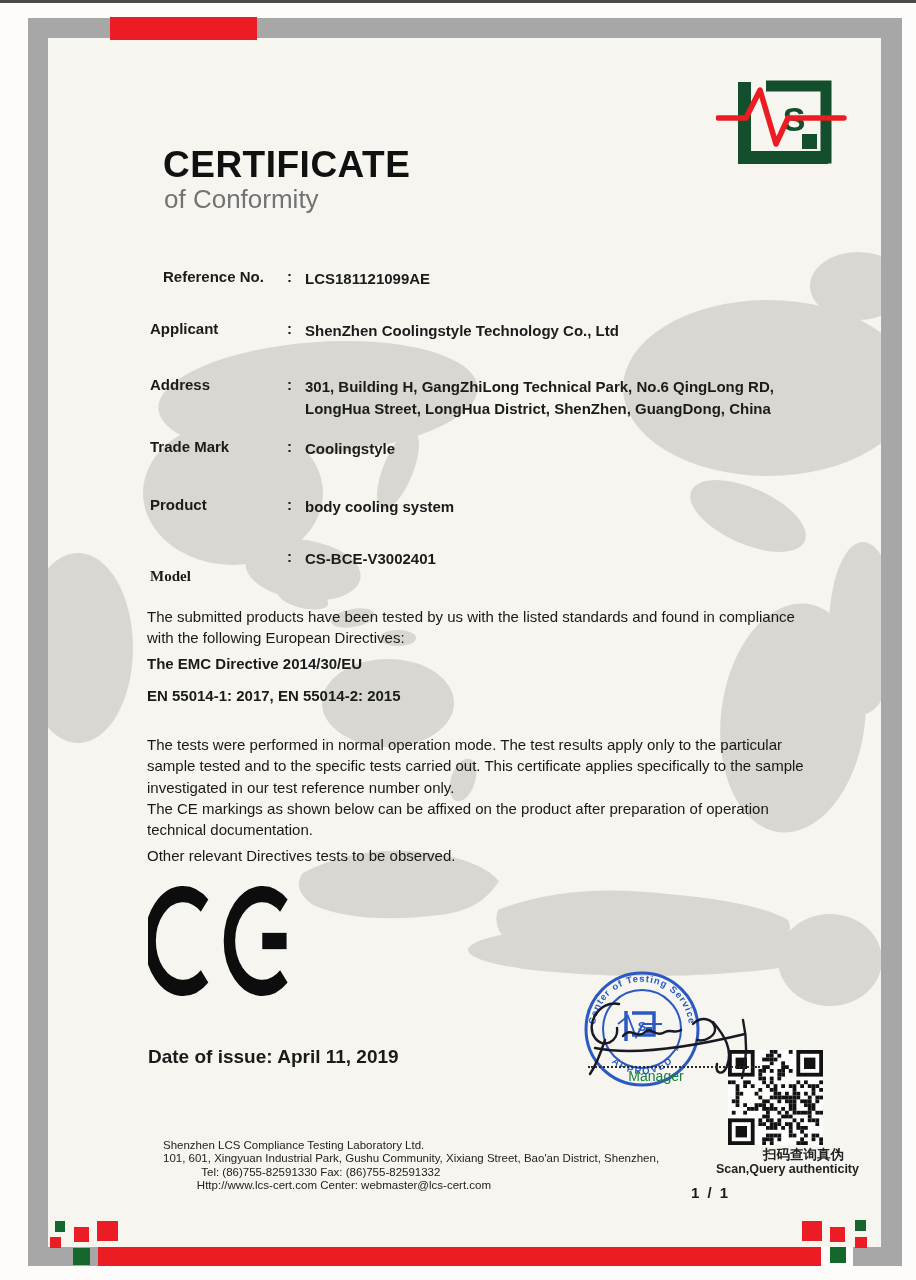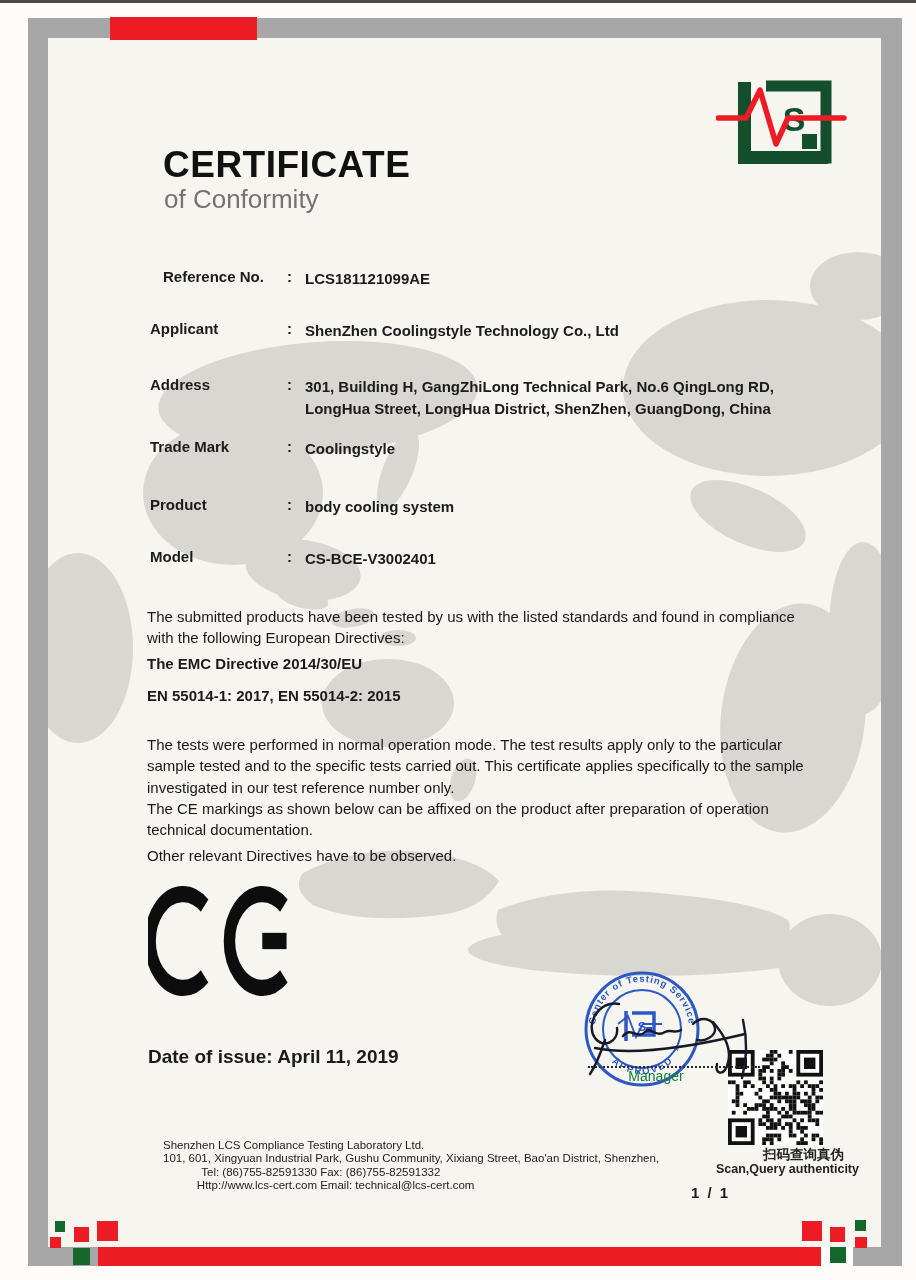--- a/index.html
+++ b/index.html
@@ -116,30 +116,30 @@
 <div class="abs f-value" style="left:305px;top:376px;width:500px;">301, Building H, GangZhiLong Technical Park, No.6 QingLong RD, LongHua Street, LongHua District, ShenZhen, GuangDong, China</div>
 
 <div class="abs f-label" style="left:150px;top:438px;">Trade Mark</div>
 <div class="abs f-colon" style="left:287px;top:438px;">:</div>
 <div class="abs f-value" style="left:305px;top:438px;">Coolingstyle</div>
 
 <div class="abs f-label" style="left:150px;top:496px;">Product</div>
 <div class="abs f-colon" style="left:287px;top:496px;">:</div>
 <div class="abs f-value" style="left:305px;top:496px;">body cooling system</div>
 
-<div class="abs f-label" style="left:150px;top:548px;">Model</div>
+<div class="abs f-label" style="left:150px;top:568px;font-family:Liberation Serif, serif;">Model</div>
 <div class="abs f-colon" style="left:287px;top:548px;">:</div>
 <div class="abs f-value" style="left:305px;top:548px;">CS-BCE-V3002401</div>
 
 <div class="abs para" style="top:606px;">The submitted products have been tested by us with the listed standards and found in compliance with the following European Directives:</div>
 <div class="abs bold-line" style="top:655px;text-align:right;">The EMC Directive 2014/30/EU</div>
 <div class="abs bold-line" style="top:687px;">EN 55014-1: 2017, EN 55014-2: 2015</div>
 <div class="abs para" style="top:734px;">The tests were performed in normal operation mode. The test results apply only to the particular sample tested and to the specific tests carried out. This certificate applies specifically to the sample investigated in our test reference number only.</div>
 <div class="abs para" style="top:798px;">The CE markings as shown below can be affixed on the product after preparation of operation technical documentation.</div>
-<div class="abs para" style="top:845px;">Other relevant Directives have to be observed.</div>
+<div class="abs para" style="top:845px;">Other relevant Directives tests to be observed.</div>
 
 <svg class="abs" style="left:148px;top:885px;" width="150" height="112" viewBox="0 0 210 110" preserveAspectRatio="none" aria-label="CE marking">
   <g fill="none" stroke="#0d0d0d" stroke-width="16">
     <path d="M 79.2,20.3 A 46,46 0 1 0 79.2,89.7"></path>
     <path d="M 190.2,20.3 A 46,46 0 1 0 190.2,89.7"></path>
     <path d="M 160,55 L 194,55"></path>
   </g>
 </svg>
 
 <div class="abs date-line">Date of issue: April 11, 2019</div>
@@ -397,15 +397,15 @@
 
 <div class="abs footer">
   <div>Shenzhen LCS Compliance Testing Laboratory Ltd.</div>
   <div>101, 601, Xingyuan Industrial Park, Gushu Community, Xixiang Street, Bao'an District, Shenzhen,</div>
   <div>
     <span class="col1">Tel: (86)755-82591330</span>
     <span>Fax: (86)755-82591332</span>
   </div>
   <div>
     <span class="col1">Http://www.lcs-cert.com</span>
-    <span>Email: technical@lcs-cert.com</span>
+    <span>Center: webmaster@lcs-cert.com</span>
   </div>
 </div>
 
 </body></html>

